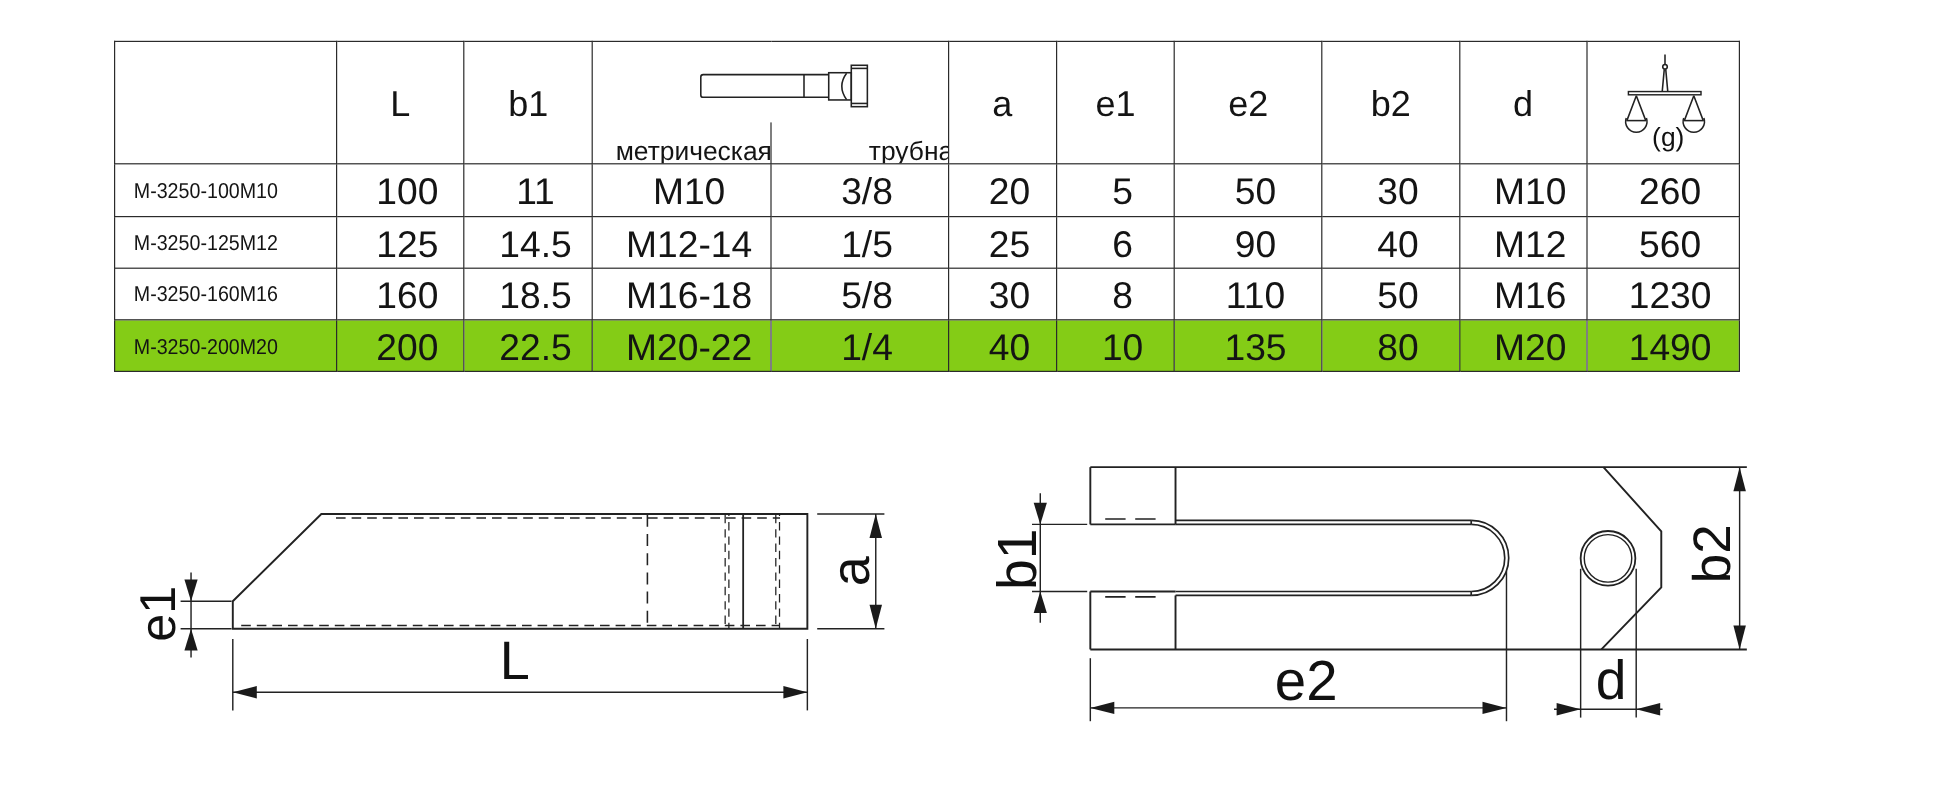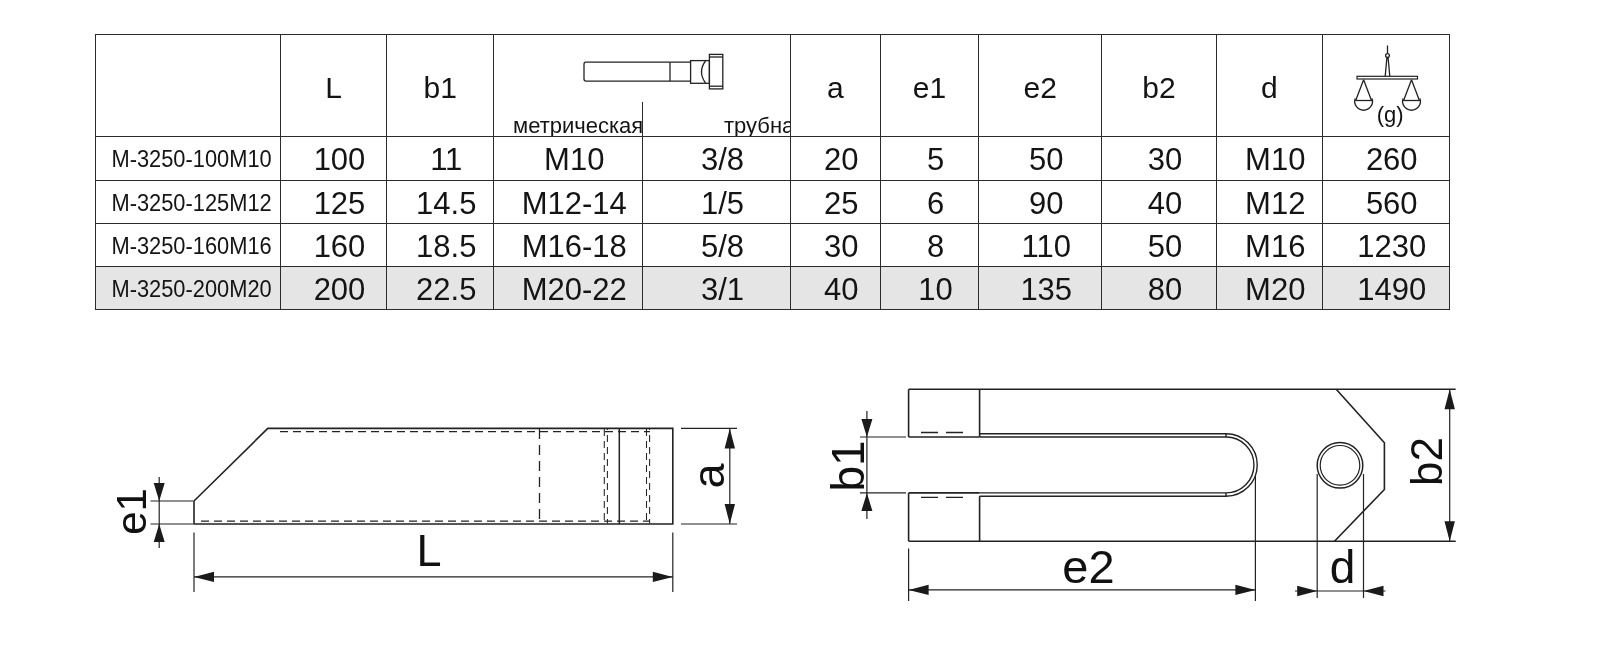--- a/index.html
+++ b/index.html
@@ -1,23 +1,23 @@
 <!DOCTYPE html>
 <html><head>
 <meta charset="utf-8">
 <style>
 html,body{margin:0;padding:0;background:#fff;}
 #page{position:relative;width:1620px;height:654px;background:#fff;overflow:hidden;font-family:"Liberation Sans",sans-serif;}
 table{position:absolute;left:94.75px;top:33.75px;border-collapse:collapse;table-layout:fixed;width:1355px;color:#141414;}
 td{border:1.5px solid #2b2b2b;padding:0;text-align:center;vertical-align:middle;overflow:hidden;}
 .num{font-size:31px;padding-top:4px;padding-left:12px;}
-.name{font-size:24px;text-align:left;padding-top:2px;}
+.name{font-size:18px;text-align:left;padding-top:2px;}
 .hd{font-size:30px;padding-top:5.5px;}
 tr.d{height:43.3px;}
-tr.g td{background:#e5e5e5;}
+tr.g td{background:#84cc16;}
 .cx{display:inline-block;white-space:nowrap;}
 .cl{display:inline-block;transform:scaleX(.91);transform-origin:left center;white-space:nowrap;padding-left:17px;}
 #dsvg{position:absolute;left:0;top:0;}
 .sub{position:absolute;top:68px;font-size:22px;line-height:22px;text-align:right;margin-top:12px;}
 </style>
 </head>
 <body>
 <div id="page">
 <table>
 <colgroup>
@@ -89,21 +89,21 @@
 <td class="num"><span class="cx">110</span></td>
 <td class="num"><span class="cx">50</span></td>
 <td class="num"><span class="cx">M16</span></td>
 <td class="num"><span class="cx">1230</span></td>
 </tr>
 <tr class="d g">
 <td class="name"><span class="cl">M-3250-200M20</span></td>
 <td class="num"><span class="cx">200</span></td>
 <td class="num"><span class="cx">22.5</span></td>
 <td class="num"><span class="cx">M20-22</span></td>
-<td class="num"><span class="cx">3/1</span></td>
+<td class="num"><span class="cx">1/4</span></td>
 <td class="num"><span class="cx">40</span></td>
 <td class="num"><span class="cx">10</span></td>
 <td class="num"><span class="cx">135</span></td>
 <td class="num"><span class="cx">80</span></td>
 <td class="num"><span class="cx">M20</span></td>
 <td class="num"><span class="cx">1490</span></td>
 </tr>
 </tbody>
     </table>
 

